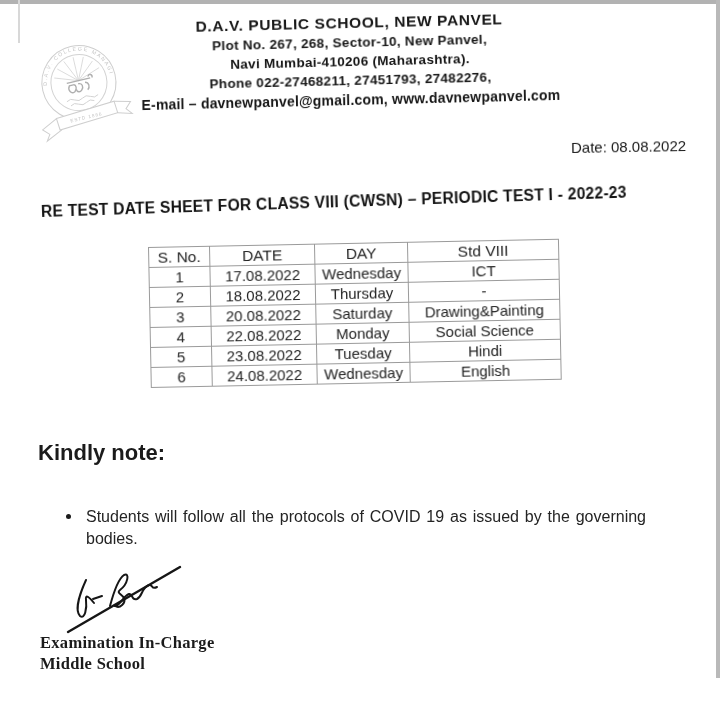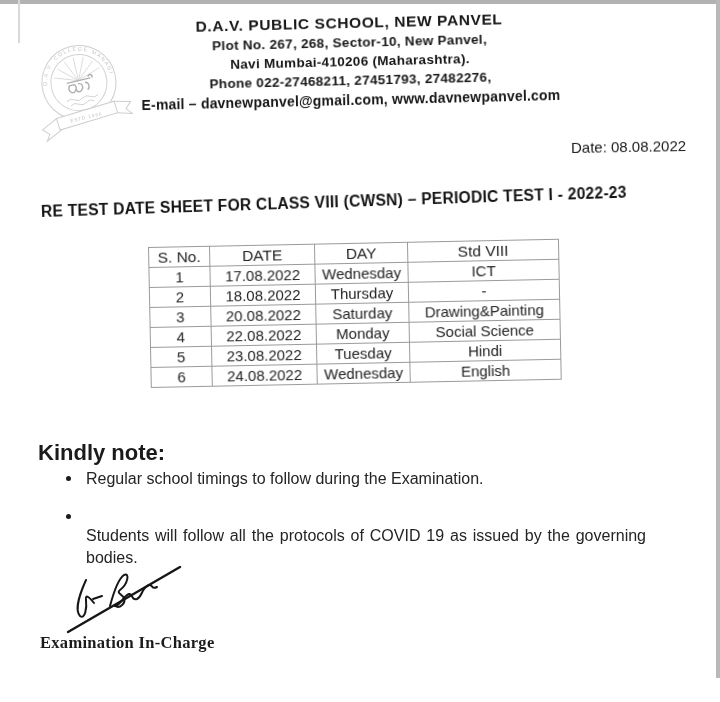--- a/index.html
+++ b/index.html
@@ -78,21 +78,21 @@
   .bullet{position:absolute;filter:blur(.2px);}
   .bullet .dot{
     position:absolute;left:0;top:8px;width:5px;height:5px;border-radius:50%;background:#1b1b1b;
   }
   .bullet .btxt{
     position:absolute;left:20px;top:0;
     font-size:16px;color:#242424;line-height:22px;
   }
   .bullet-1{left:66px;top:468px;width:560px;height:24px;}
   .bullet-2{left:66px;top:506px;width:594px;height:46px;}
-  .bullet-2 .btxt{width:560px;text-align:justify;margin-top:19px;}
+  .bullet-2 .btxt{width:560px;text-align:justify;}
 
   
   .sign-svg{position:absolute;left:56px;top:558px;width:138px;height:80px;}
   .sign-role{
     position:absolute;left:40px;top:633px;
     font-family:"Liberation Serif", serif;font-weight:bold;
     font-size:16.5px;color:#1b1b1b;letter-spacing:.3px;
     filter:blur(.2px);
   }
   .sign-dept{
@@ -219,35 +219,32 @@
             <td>24.08.2022</td>
             <td>Wednesday</td>
             <td>English</td>
           </tr>
         </tbody>
     </table>
   </div>
 
   <div class="note-heading">Kindly note:</div>
 
-  <div class="bullet bullet-1">
-    <span class="dot"></span>
-    <span class="btxt">Regular school timings to follow during the Examination.</span>
-  </div>
 
   <div class="bullet bullet-2">
     <span class="dot"></span>
     <span class="btxt">Students will follow all the protocols of COVID 19 as issued by the governing bodies.</span>
   </div>
 
   <svg class="sign-svg" viewBox="0 0 138 80">
     <g stroke="#161616" stroke-width="2" fill="none" stroke-linecap="round" stroke-linejoin="round">
       <path d="M30,22 C25,33 18,52 24,58 C29,62 31,50 30,42 C29,35 34,40 38,45"></path>
       <path d="M37,41 L46,38"></path>
       <path d="M54,48 C58,33 62,21 68,17 C74,14 72,26 64,32 C60,35 66,36 68,40 C70,45 64,51 59,48"></path>
       <path d="M59,48 C65,47 67,38 73,36 C77,35 75,43 81,41 C87,38 85,30 93,27 C97,26 95,32 101,29"></path>
       <path d="M12,74 L124,9" stroke-width="2.4"></path>
     </g>
   </svg>
 
   <div class="sign-role">Examination In-Charge</div>
+  <div class="sign-dept">Middle School</div>
 
 </div>
 
 </body></html>

